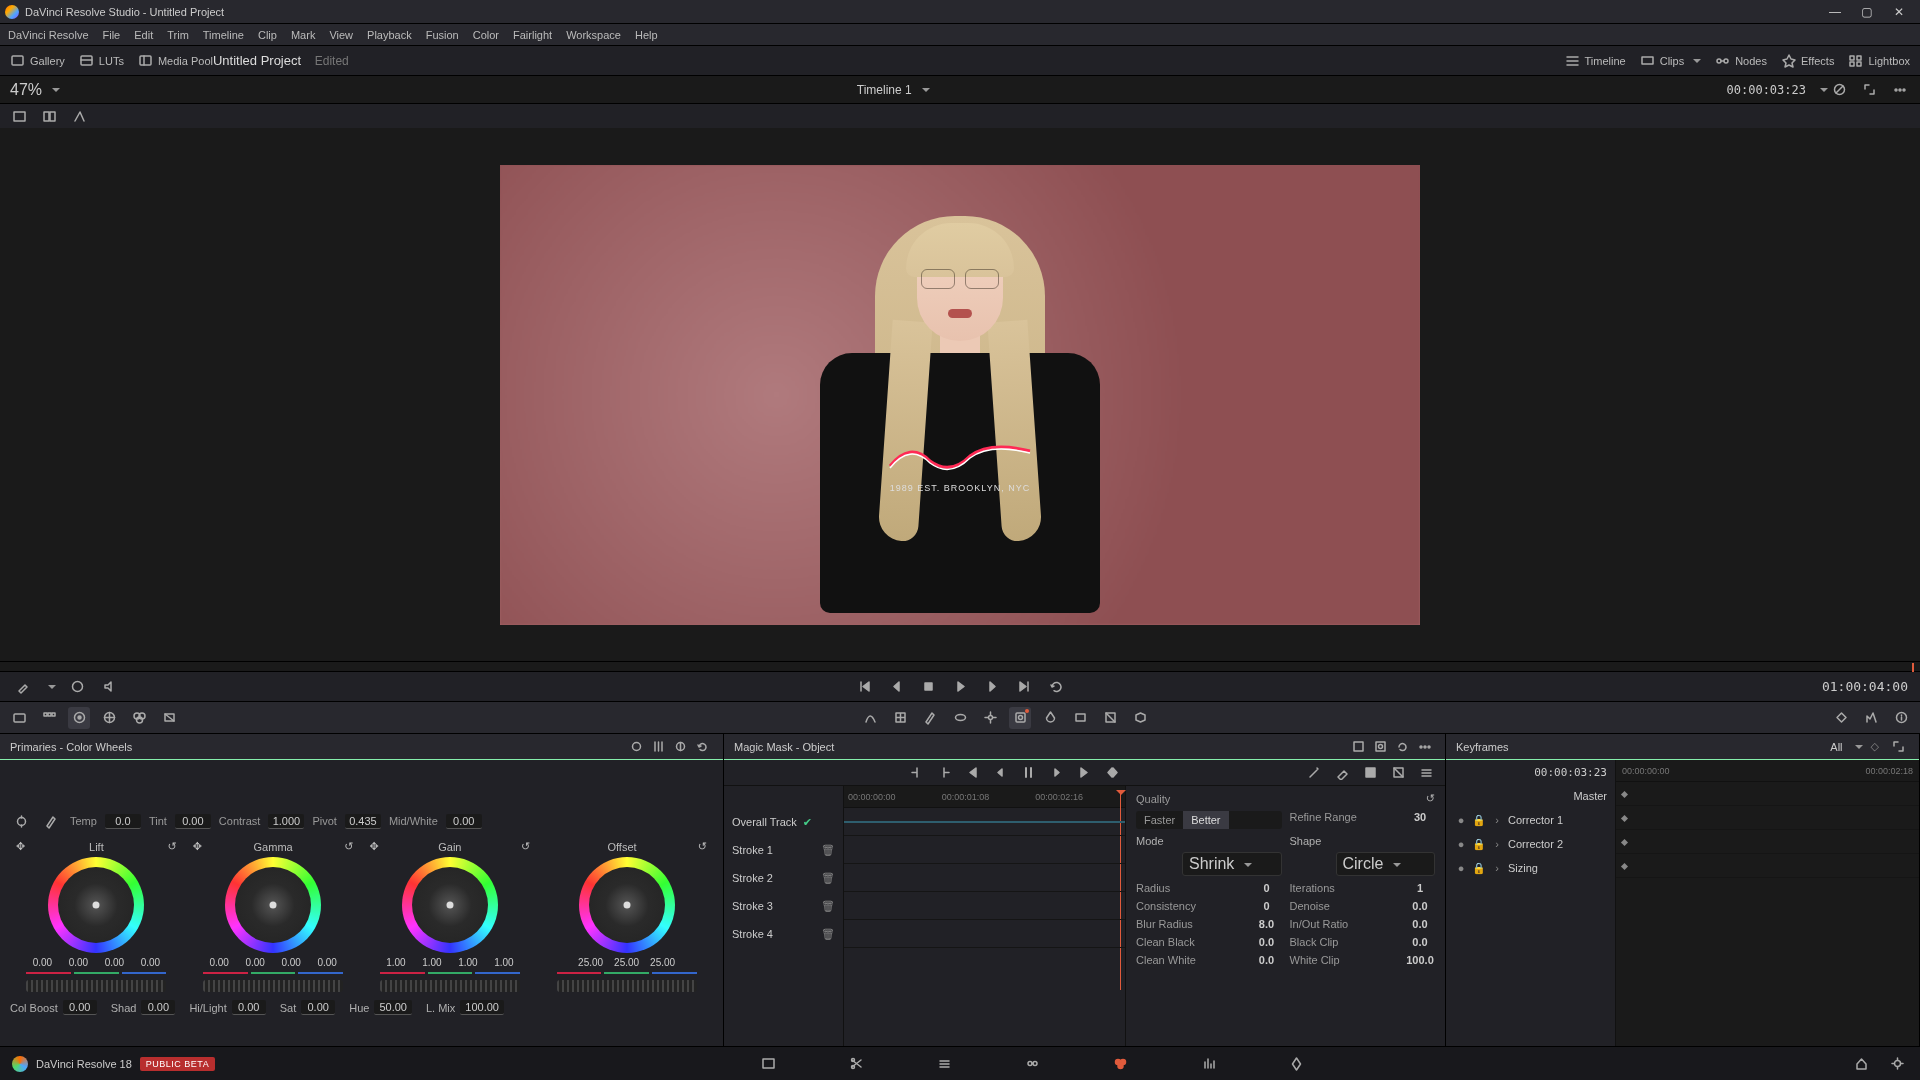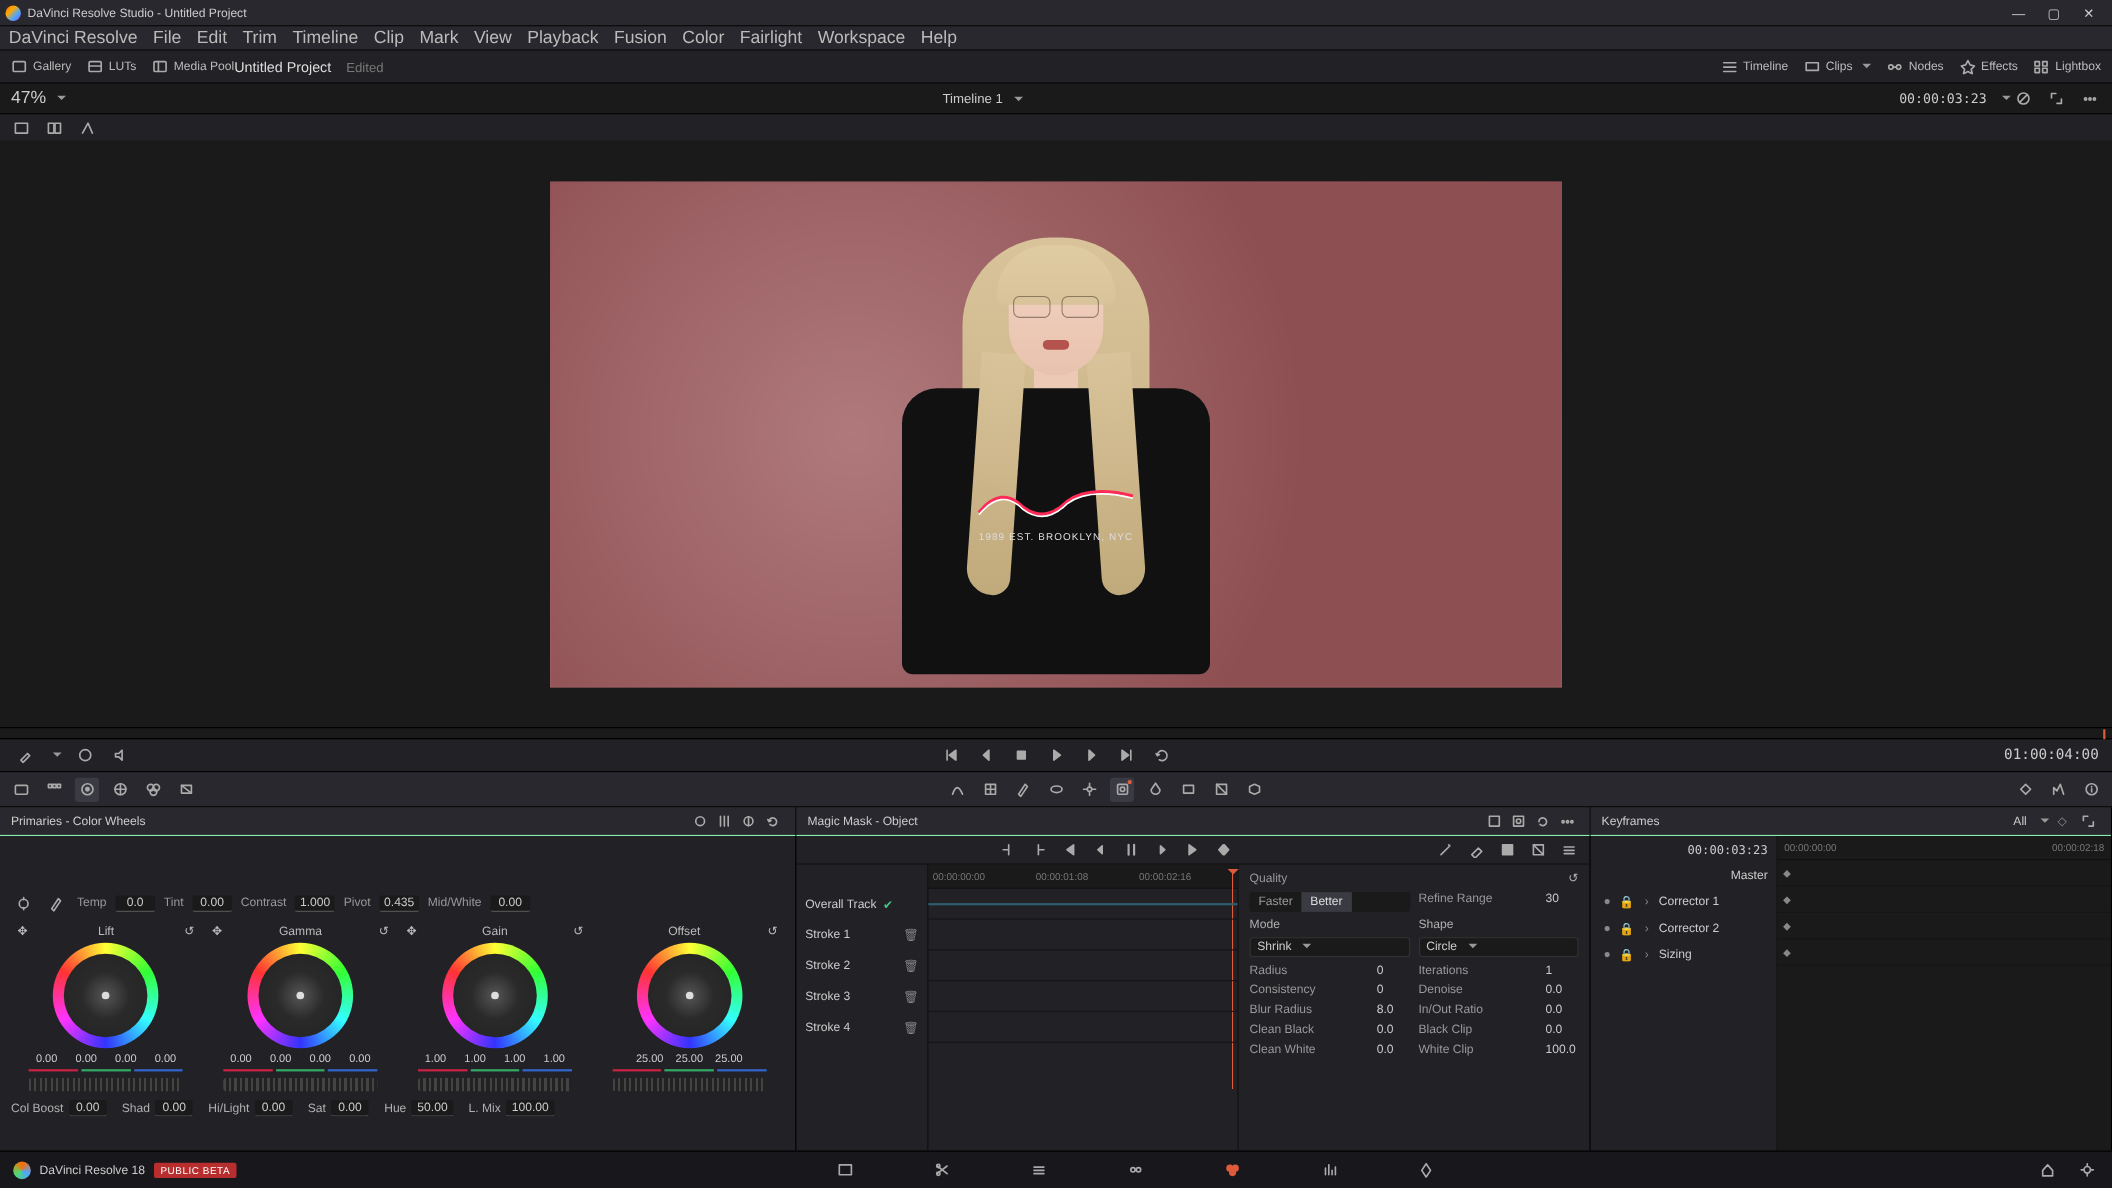--- a/index.html
+++ b/index.html
@@ -1,21 +1,21 @@
 <!DOCTYPE html>
 <html><head>
 <meta charset="utf-8">
 <style>
 * { margin: 0; padding: 0; box-sizing: border-box; font-family: -apple-system, "Segoe UI", Arial, sans-serif; user-select: none; }
 body { background: #1a1a1a; color: #b0b0b0; font-size: 11px; width: 1920px; height: 1080px; overflow: hidden; display: flex; flex-direction: column; }
 .titlebar { height: 24px; background: #28282e; display: flex; align-items: center; padding: 0 5px; border-bottom: 1px solid #000; }
 .titlebar .app-icon { width: 14px; height: 14px; background: linear-gradient(135deg,#ff6b00,#ffaa00,#4da6ff,#8a4dff); border-radius: 50%; margin-right: 6px; }
 .titlebar .title { flex: 1; font-size: 11px; color: #ccc; }
 .titlebar .winbtn { width: 32px; text-align: center; font-size: 12px; color: #ccc; cursor: pointer; }
-.menubar { height: 22px; background: #28282e; display: flex; align-items: center; padding: 0 8px; gap: 14px; border-bottom: 1px solid #000; font-size: 16px; }
+.menubar { height: 22px; background: #28282e; display: flex; align-items: center; padding: 0 8px; gap: 14px; border-bottom: 1px solid #000; font-size: 11px; }
 .menubar span { color: #bbb; cursor: pointer; }
 .toolbar { height: 30px; background: #212126; display: flex; align-items: center; padding: 0 10px; border-bottom: 1px solid #000; }
 .toolbar-left, .toolbar-right { display: flex; gap: 14px; align-items: center; }
 .toolbar-btn { display: flex; align-items: center; gap: 5px; color: #bbb; cursor: pointer; font-size: 11px; }
 .toolbar-btn svg, .icon-btn svg { width: 14px; height: 14px; stroke: #bbb; fill: none; stroke-width: 1.5; }
 .toolbar .center-title { flex: 1; text-align: left; color: #ddd; font-size: 13px; }
 .toolbar .center-title .edited { color: #777; font-weight: normal; margin-left: 10px; font-size: 12px; }
 .subbar { height: 28px; background: #1a1a1a; display: flex; align-items: center; padding: 0 10px; border-bottom: 1px solid #000; }
 .subbar .zoom { color: #ccc; font-size: 16px; margin-right: 6px; }
 .subbar .tl-name { flex: 1; text-align: center; color: #ccc; font-size: 12px; display: flex; justify-content: center; align-items: center; gap: 6px; }
@@ -97,24 +97,24 @@
 .mm-ruler { height: 22px; background: #1a1a1a; display: flex; align-items: center; font-size: 9px; color: #777; position: relative; border-bottom:1px solid #111;}
 .mm-ruler span { flex: 1; text-align: left; padding-left: 4px; }
 .mm-ruler .ph { position: absolute; right: 2px; top: 0; width: 10px; height: 22px; }
 .mm-ruler .ph::before{content:"";position:absolute;left:3px;top:4px;border:5px solid transparent;border-top-color:#e05b3c;}
 .mm-ruler .ph::after{content:"";position:absolute;left:7px;top:4px;width:1px;height:200px;background:#e05b3c;}
 .mm-trow { height: 28px; border-bottom: 1px solid #151515; position:relative; }
 .mm-trow.first::before{content:"";position:absolute;left:0;right:0;top:13px;height:2px;background:#2e5e6e;}
 .mm-props { flex:1; padding: 6px 10px; font-size: 11px; display: flex; flex-direction: column; gap: 6px; }
 .mm-props .row { display: flex; align-items: center; gap: 8px; }
 .mm-props .row .lbl { flex:1; color: #999; }
-.mm-props .row .val { color: #ccc; min-width: 30px; text-align: left; }
+.mm-props .row .val { color: #ccc; min-width: 30px; text-align: center; font-weight: bold; }
 .mm-props .half{display:flex;gap:8px;}
 .mm-props .col{flex:1;display:flex;flex-direction:column;gap:5px;}
-.sel { background:#1a1a1a; border:1px solid #333; border-radius:3px; padding:2px 6px; color:#ccc; display:flex; align-items:center; gap:6px; font-size:11px;}
+.sel { background:#1a1a1a; border:1px solid #333; border-radius:3px; padding:2px 6px; color:#ccc; display:flex; align-items:center; gap:6px; font-size:16px;margin-left:46px;}
 .kf-row { height: 24px; display: flex; align-items: center; padding: 0 8px; gap: 4px; font-size: 11px; color: #ccc; }
 .kf-row .expand,.kf-row .eye,.kf-row .lock{width:14px;text-align:center;color:#888;}
 .kf-track{flex:1;background:#1a1a1a;display:flex;flex-direction:column;}
 .kf-ruler{height:22px;border-bottom:1px solid #111;display:flex;align-items:center;font-size:9px;color:#777;padding:0 6px;gap:60px;position:relative;}
 .kf-trow{height:24px;border-bottom:1px solid #151515;position:relative;}
 .kf-trow .key{position:absolute;left:6px;top:10px;width:5px;height:5px;background:#888;transform:rotate(45deg);}
 .kf-header-right{display:flex;align-items:center;gap:8px;}
 .pagebar { height: 34px; background: #18181c; display: flex; align-items: center; padding: 0 12px; border-top: 1px solid #000; }
 .pagebar .app { display: flex; align-items: center; gap: 8px; color: #ccc; font-size: 11px; }
 .pagebar .app .logo { width: 16px; height: 16px; border-radius: 50%; background: conic-gradient(#ff6b00,#4da6ff,#52d96b,#ff6b00); }

